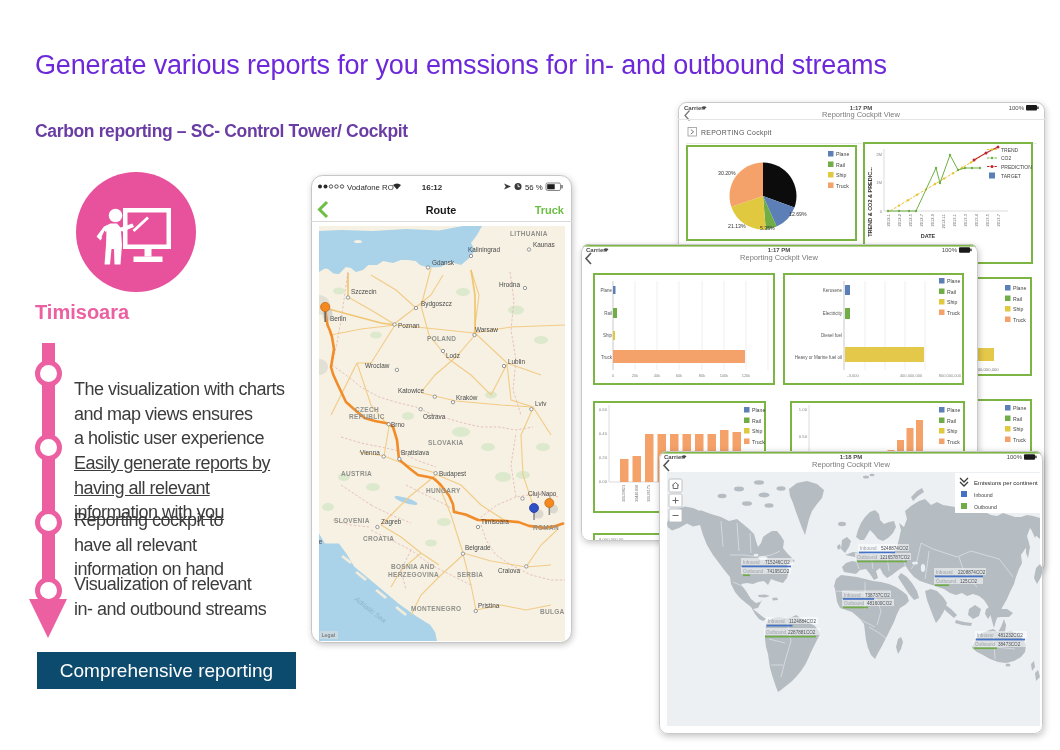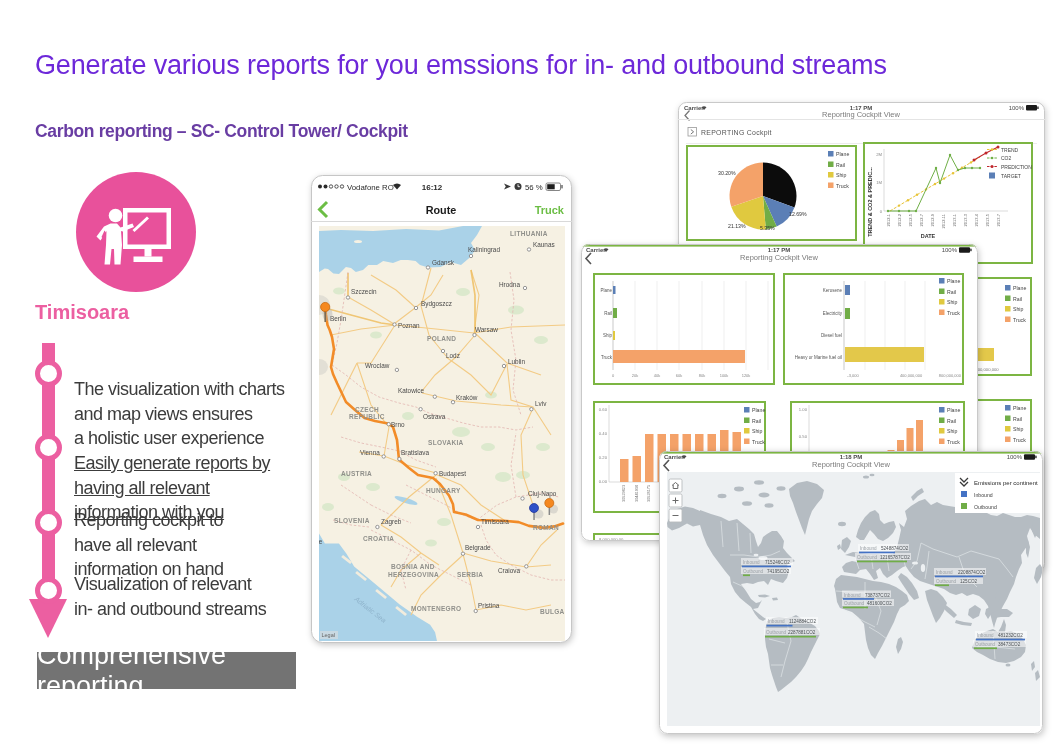--- a/index.html
+++ b/index.html
@@ -4,21 +4,21 @@
 html,body{margin:0;padding:0;}
 body{width:1060px;height:750px;background:#fff;font-family:"Liberation Sans",sans-serif;position:relative;overflow:hidden;}
 .abs{position:absolute;}
 #title{left:35px;top:50px;font-size:27px;color:#6d28d9;letter-spacing:-0.16px;}
 #sub{left:35px;top:121px;font-size:17.5px;font-weight:bold;color:#693DA3;letter-spacing:-0.35px;}
 #reporting{left:35px;top:301px;font-size:20px;font-weight:bold;color:#EC5FA1;}
 .bullet{left:74px;font-size:18px;color:#3c3c3c;line-height:24.6px;letter-spacing:-0.5px;margin-top:36px;}
 #bar{left:41.5px;top:343px;width:13px;height:256px;background:#EC5FA1;}
 #arrow{left:29px;top:599px;width:0;height:0;border-left:19px solid transparent;border-right:19px solid transparent;border-top:39px solid #EC5FA1;}
 .tc{width:17px;height:17px;border-radius:50%;background:#fff;border:5px solid #EC5FA1;left:34.5px;}
-#pbox{left:37px;top:652px;width:259px;height:37px;background:#737373;color:#fff;font-size:27px;display:flex;align-items:center;justify-content:center;}
+#pbox{left:37px;top:652px;width:259px;height:37px;background:#0c4a6e;color:#fff;font-size:19px;display:flex;align-items:center;justify-content:center;}
 #pinkcirc{left:76px;top:172px;}
 </style></head>
 <body>
 <div class="abs" id="title">Generate various reports for you emssions for in- and outbound streams</div>
 <div class="abs" id="sub">Carbon reporting – SC- Control Tower/ Cockpit</div>
 <svg class="abs" id="pinkcirc" width="120" height="120" viewBox="0 0 120 120">
  <circle cx="60" cy="60" r="60" fill="#E8519B"></circle>
  <rect x="47" y="36" width="48" height="41" fill="#fff"></rect>
  <rect x="51.5" y="40.5" width="39" height="32" fill="#E8519B"></rect>
  <g fill="#fff">

